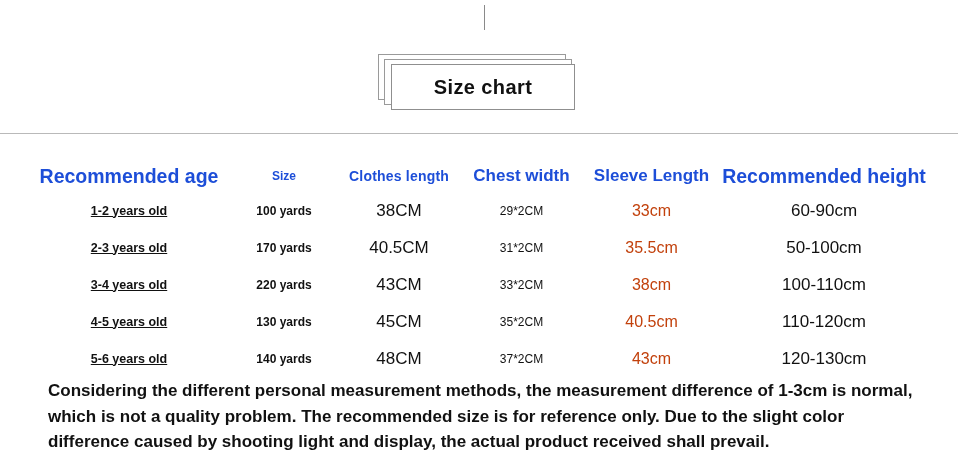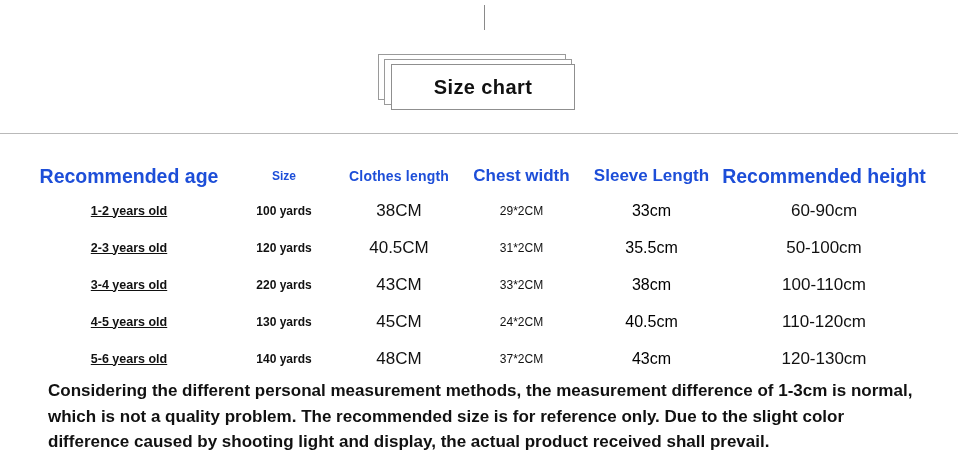--- a/index.html
+++ b/index.html
@@ -136,21 +136,21 @@
   td.c-len {
     font-size: 17px;
     color: #111111;
   }
   td.c-chest {
     font-size: 12px;
     color: #111111;
   }
   td.c-slv {
     font-size: 16px;
-    color: #000000;
+    color: #c2410c;
   }
   td.c-hgt {
     font-size: 17px;
     color: #111111;
   }
 
   
   .note {
     position: absolute;
     left: 48px;
@@ -201,39 +201,39 @@
       <tr>
         <td class="c-age">1-2 years old</td>
         <td class="c-size">100 yards</td>
         <td class="c-len">38CM</td>
         <td class="c-chest">29*2CM</td>
         <td class="c-slv">33cm</td>
         <td class="c-hgt">60-90cm</td>
       </tr>
       <tr>
         <td class="c-age">2-3 years old</td>
-        <td class="c-size">120 yards</td>
+        <td class="c-size">170 yards</td>
         <td class="c-len">40.5CM</td>
         <td class="c-chest">31*2CM</td>
         <td class="c-slv">35.5cm</td>
         <td class="c-hgt">50-100cm</td>
       </tr>
       <tr>
         <td class="c-age">3-4 years old</td>
         <td class="c-size">220 yards</td>
         <td class="c-len">43CM</td>
         <td class="c-chest">33*2CM</td>
         <td class="c-slv">38cm</td>
         <td class="c-hgt">100-110cm</td>
       </tr>
       <tr>
         <td class="c-age">4-5 years old</td>
         <td class="c-size">130 yards</td>
         <td class="c-len">45CM</td>
-        <td class="c-chest">24*2CM</td>
+        <td class="c-chest">35*2CM</td>
         <td class="c-slv">40.5cm</td>
         <td class="c-hgt">110-120cm</td>
       </tr>
       <tr>
         <td class="c-age">5-6 years old</td>
         <td class="c-size">140 yards</td>
         <td class="c-len">48CM</td>
         <td class="c-chest">37*2CM</td>
         <td class="c-slv">43cm</td>
         <td class="c-hgt">120-130cm</td>

